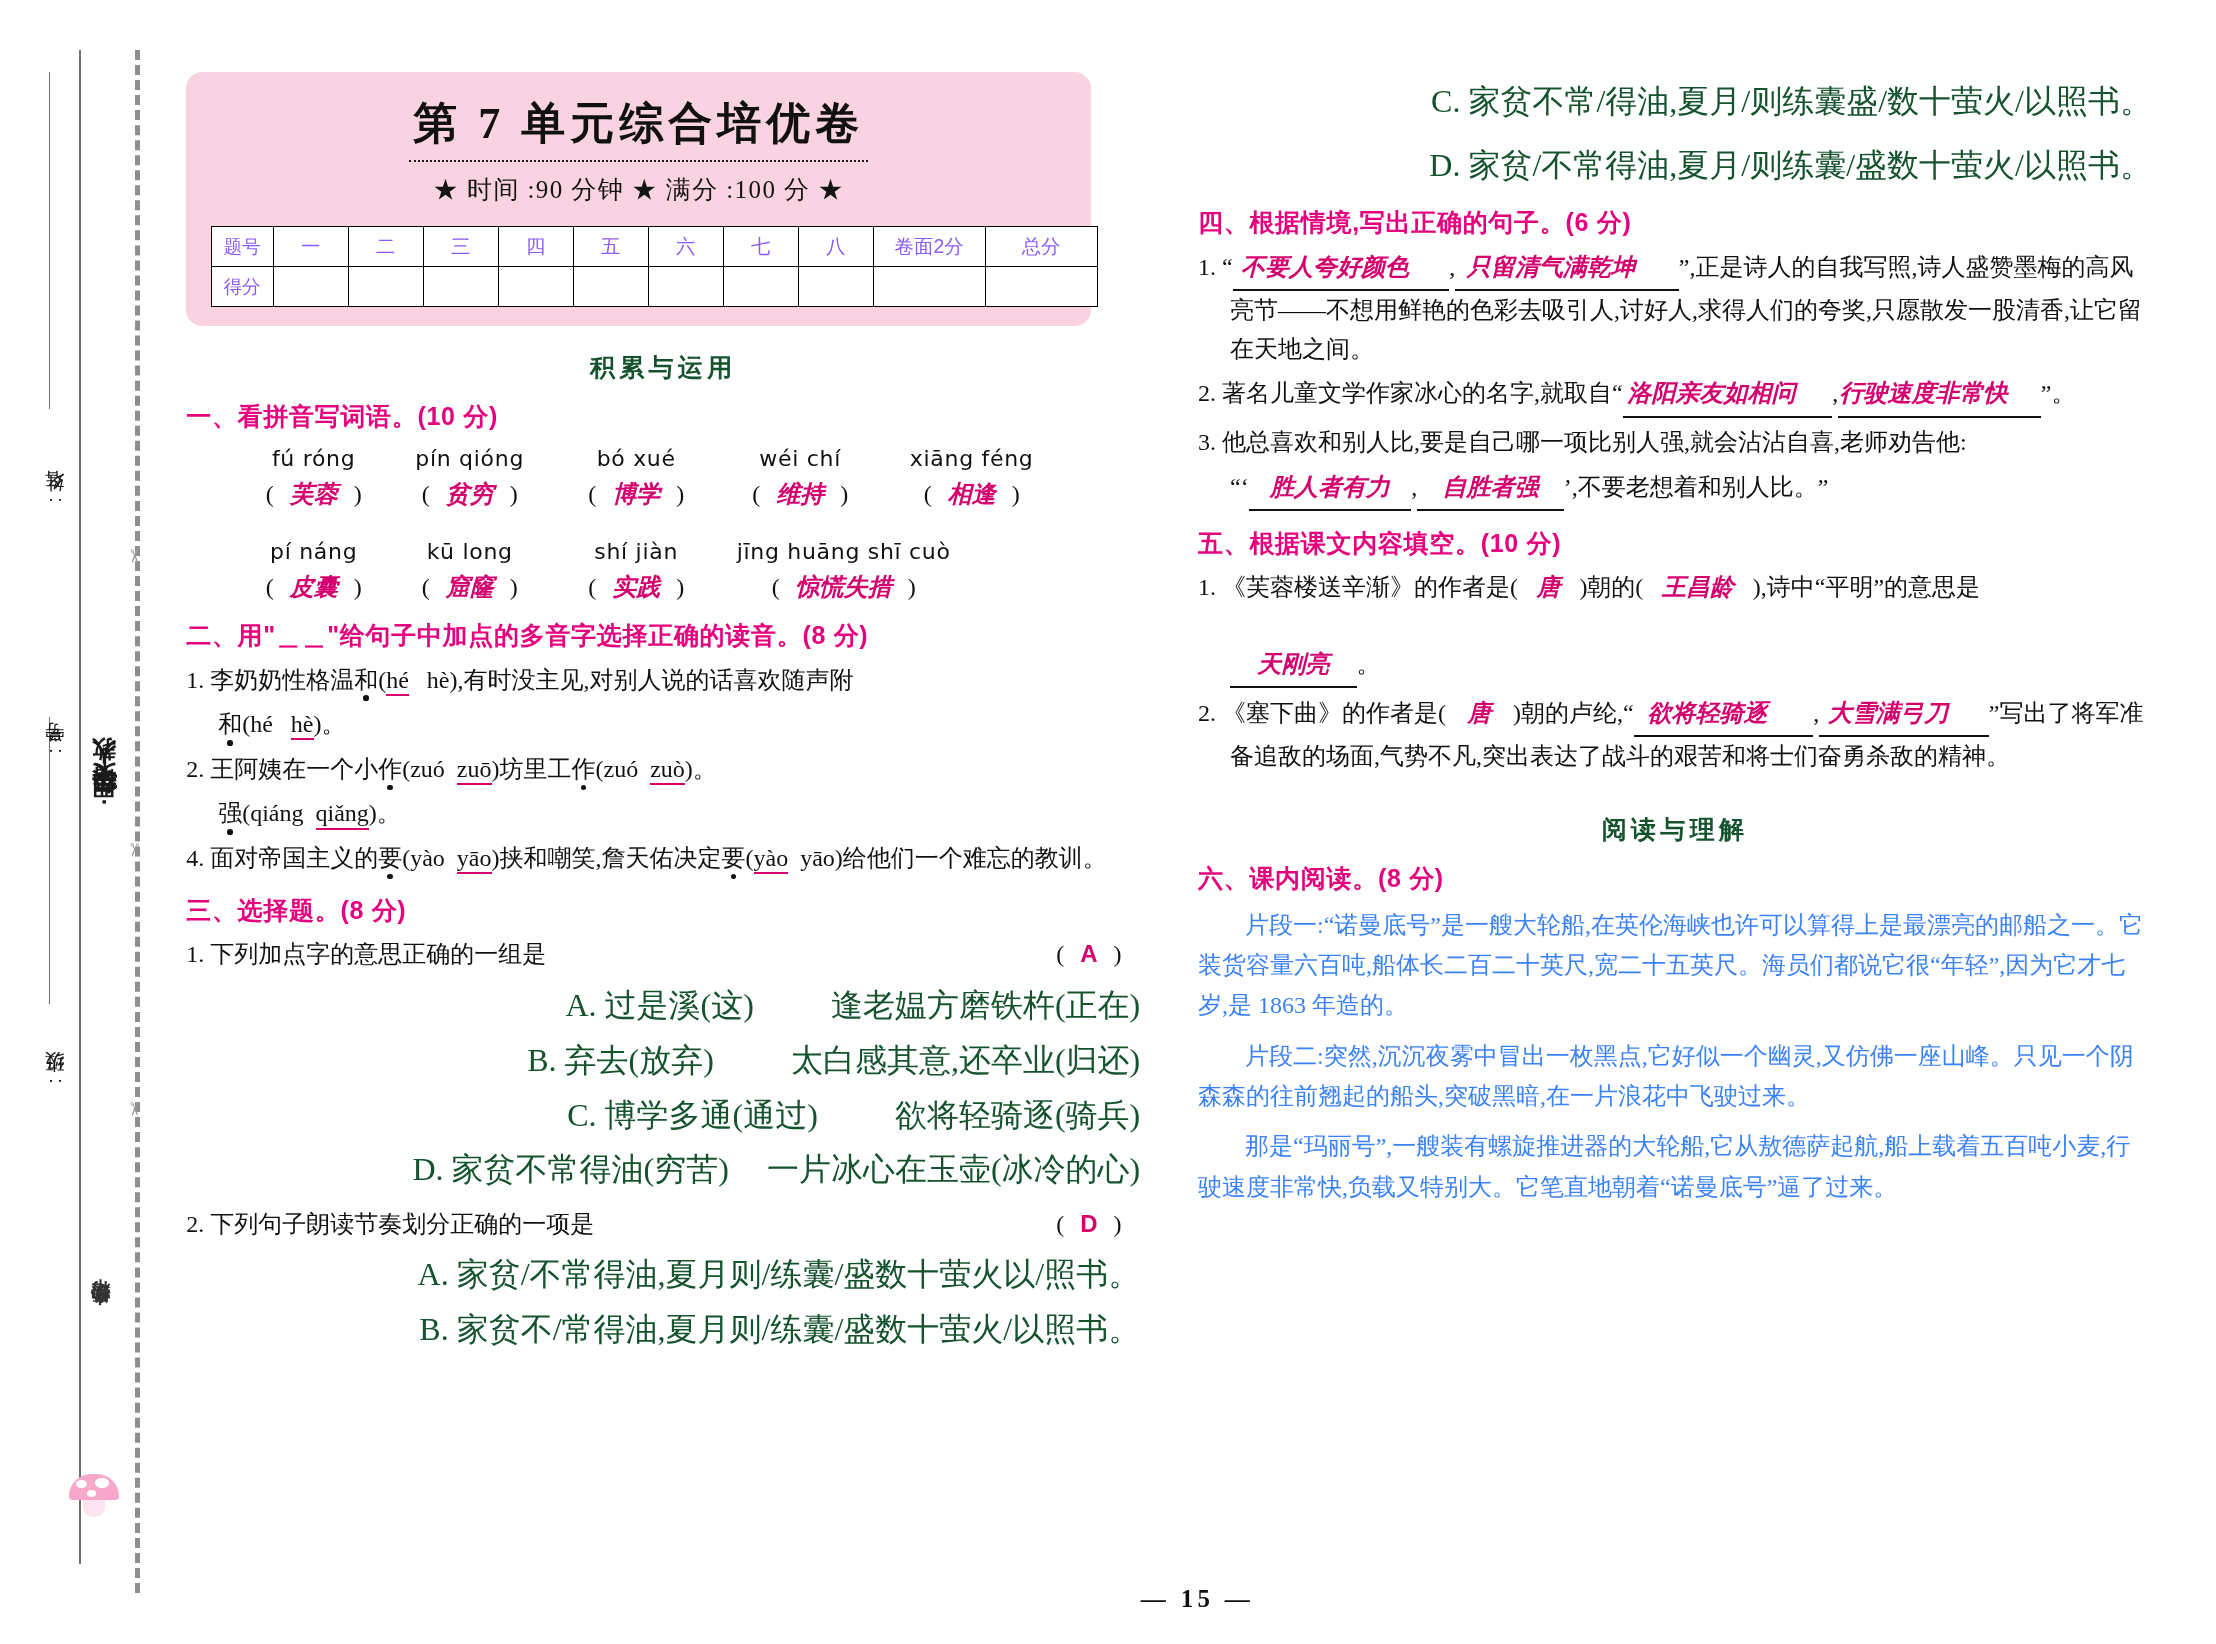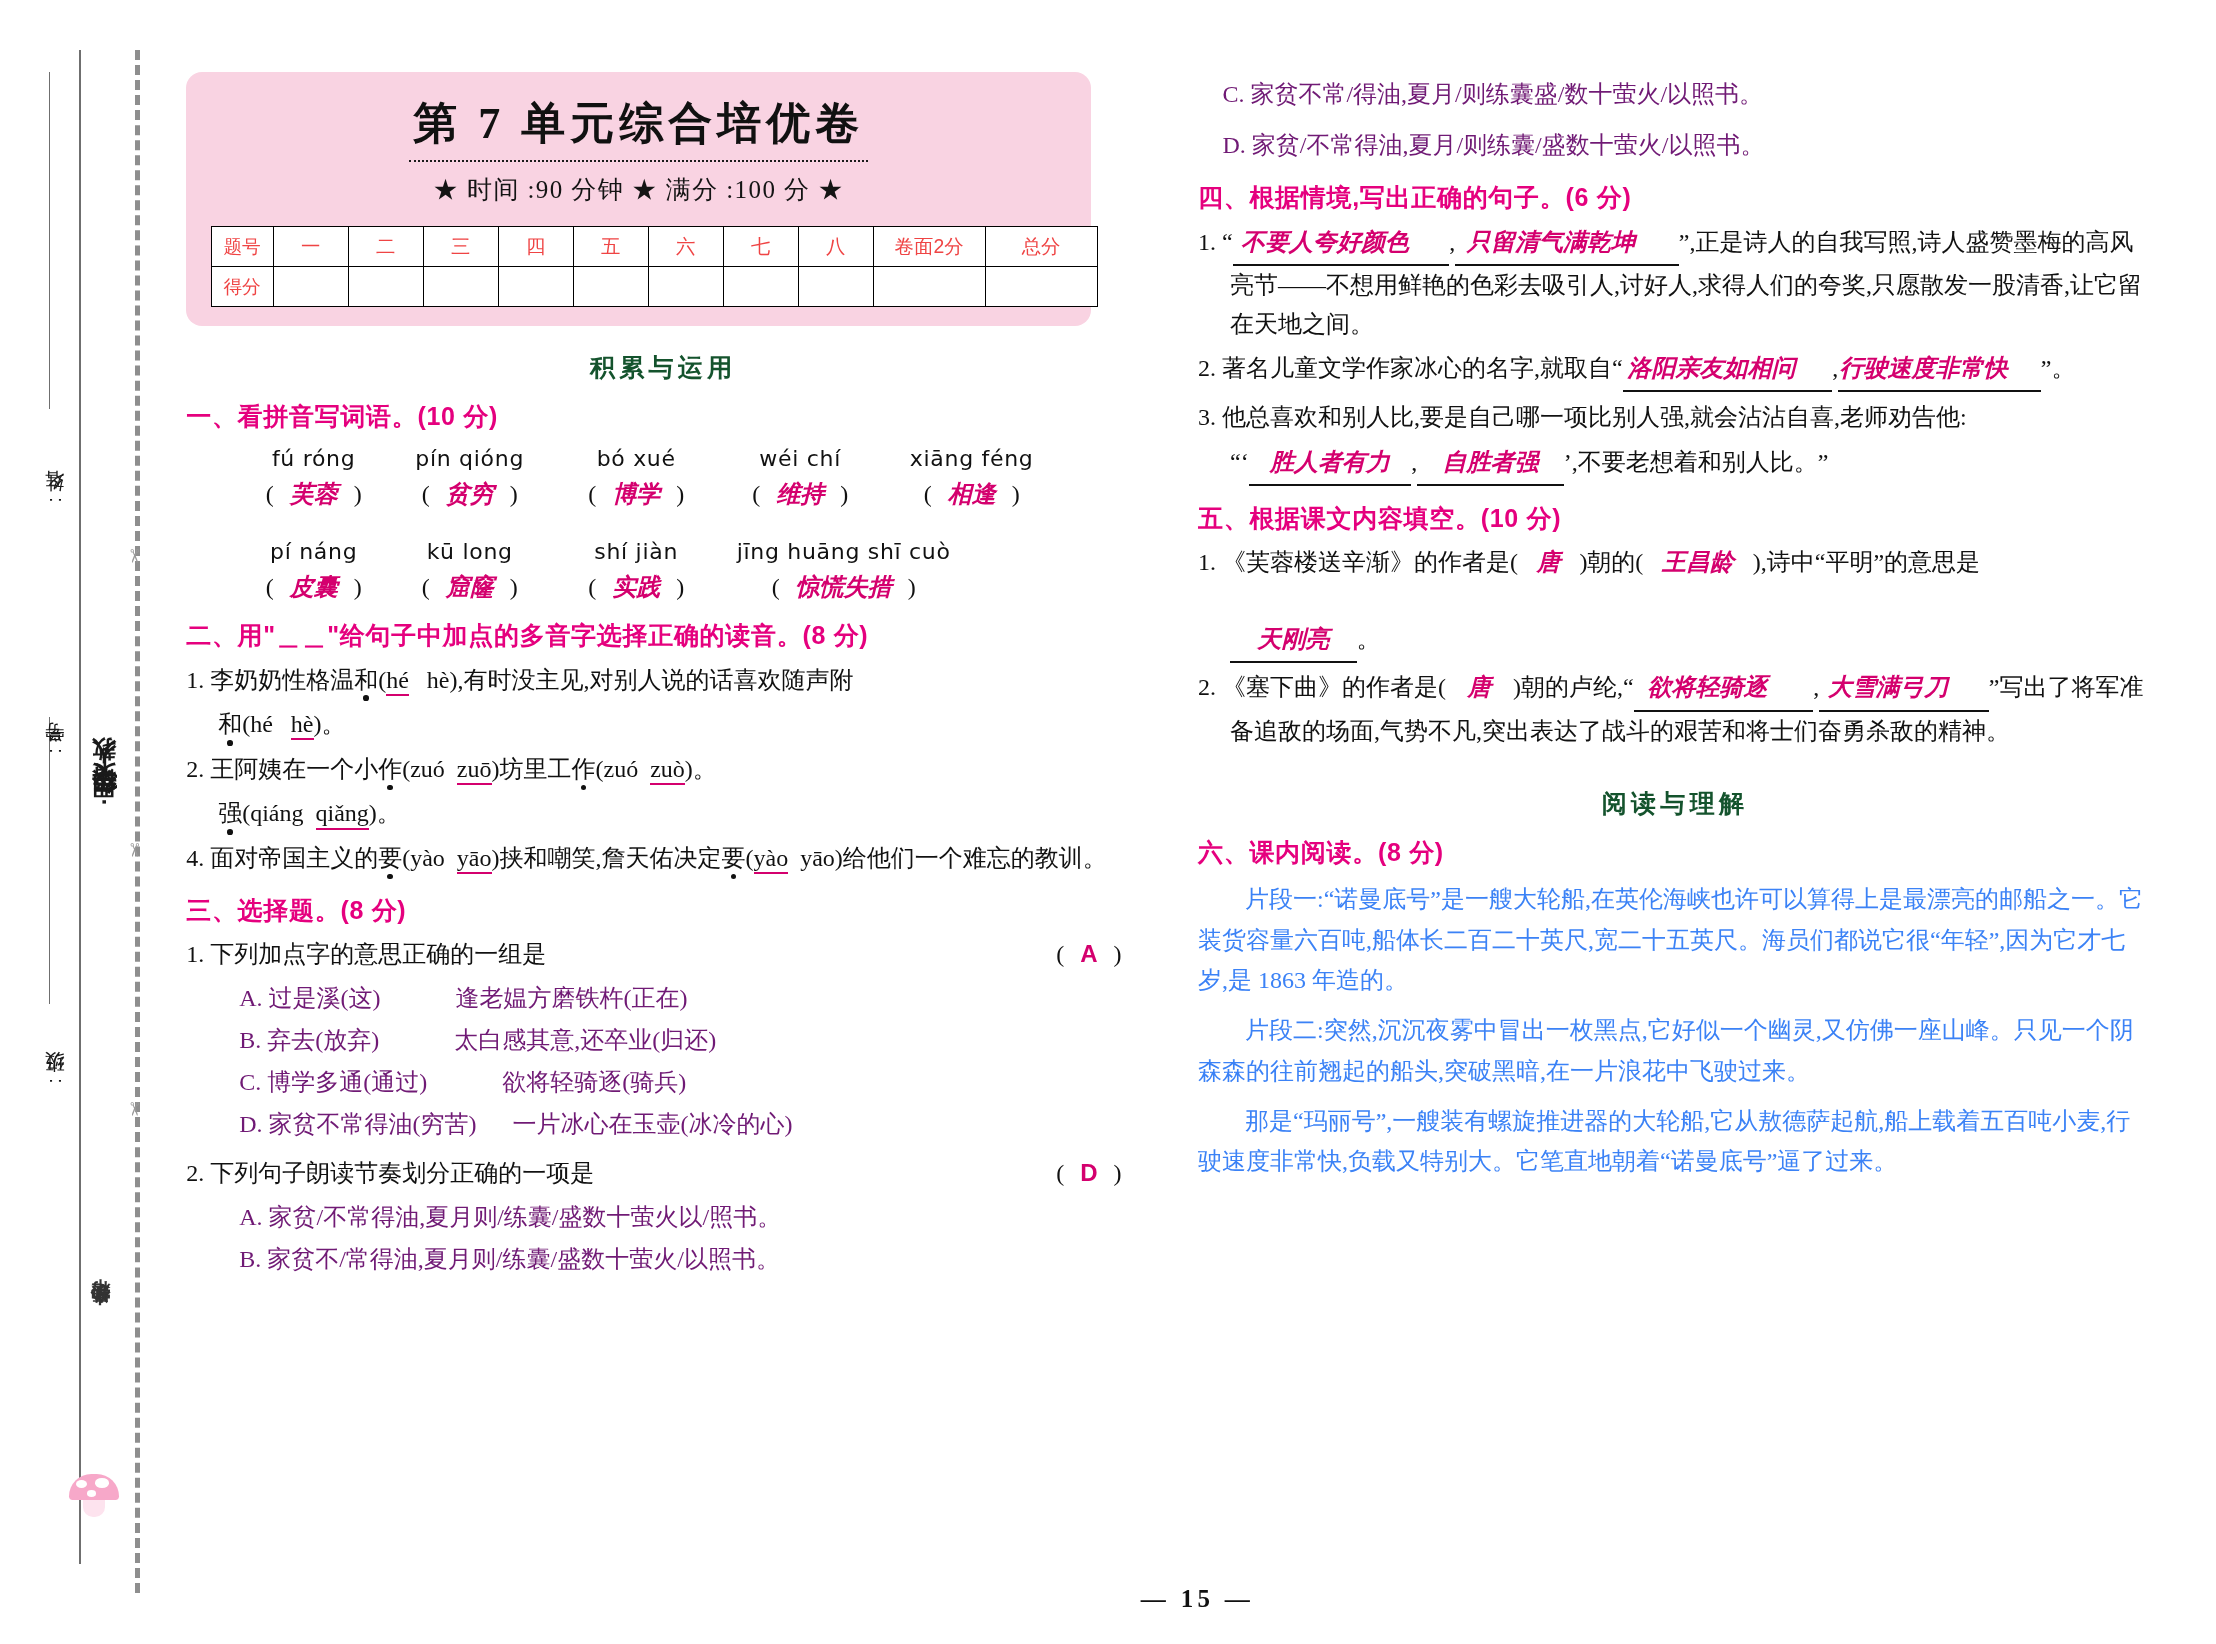--- a/index.html
+++ b/index.html
@@ -75,21 +75,21 @@
   table.score{
     border-collapse:collapse;margin:20px auto 0 auto;width:887px;
     background:#ffffff;
   }
   table.score td{
     border:1.4px solid #000;
     height:37px;
     text-align:center;
     font-size:19.4px;
     font-family:"Liberation Sans","DejaVu Sans",sans-serif;
-    color:#ef4444;
+    color:#8b5cf6;
   }
   table.score td.lbl{width:59px;font-size:18.7px;}
   table.score td.wide{width:109px;}
 
   
   .center-head{
     text-align:center;font-size:25px;font-weight:bold;letter-spacing:4.3px;
     margin:24.4px 0 13px 0;color:#14532d;
     font-family:"Liberation Sans","DejaVu Sans",sans-serif;
   }
@@ -99,21 +99,21 @@
     font-size:25px;
     letter-spacing:0.7px;
     margin:16px 0 8.6px 0;
     font-family:"Liberation Sans","DejaVu Sans",sans-serif;
   }
   .q{
     font-size:24px;line-height:1.62;margin:5.7px 0 5.7px 0;color:#111;
     font-family:"Liberation Serif","DejaVu Serif",serif;
   }
   .q.indent{text-indent:0;padding-left:32px;text-indent:-32px;}
-  .opt{font-size:24px;line-height:1.58;margin:4.3px 0 4.3px 53px;color:#701a75;}
+  .opt{font-size:32px;line-height:1.58;margin:4.3px 0 4.3px 53px;color:#14532d;text-align:right;}
   .opt .second{display:inline-block;margin-left:69px;}
   .ans{color:#d4006e;font-family:"Liberation Sans","DejaVu Sans",sans-serif;}
   .ans-it{color:#d4006e;font-style:italic;font-weight:bold;}
   .pick{float:right;font-size:24px;color:#111;margin-right:18.7px;}
   .pick .ans{font-weight:bold;padding:0 16px;}
   .dotc{position:relative;}
   .dotc::after{
     content:"";position:absolute;left:50%;bottom:-8.6px;margin-left:-2.9px;
     width:5.7px;height:5.7px;border-radius:50%;background:#111;
   }

